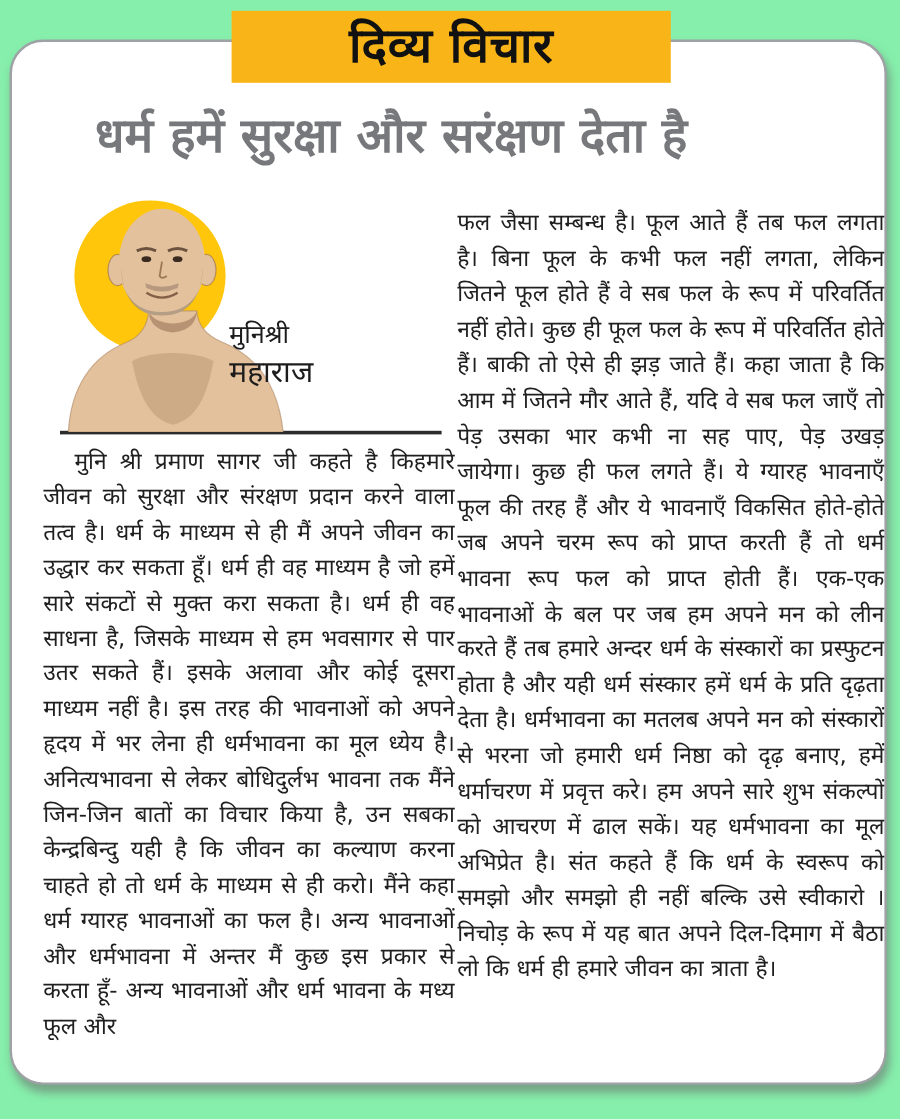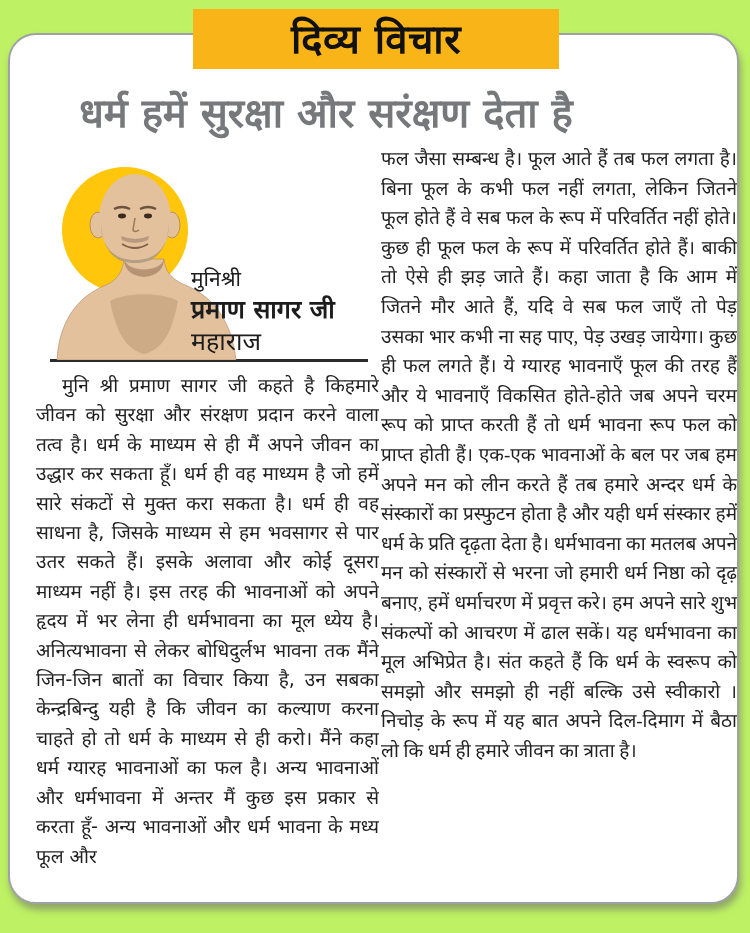--- a/index.html
+++ b/index.html
@@ -3,21 +3,21 @@
 <meta charset="utf-8">
 <title>दिव्य विचार</title>
 <style>
   * { margin:0; padding:0; box-sizing:border-box; }
   html,body { background:#ffffff; }
   body { font-family:"DejaVu Sans", sans-serif; }
 
   .page {
     position:relative;
     width:750px; height:933px;
-    background:#bef264;
+    background:#86efac;
     overflow:hidden;
   }
 
   .frame {
     position:absolute;
     left:8px; top:33px;
     width:731px; height:871px;
     border:2px solid #9EA2A5;
     border-radius:28px;
     background:#ffffff;
@@ -83,24 +83,23 @@
     overflow:hidden;
     z-index:2;
   }
   .col-left {
     left:36px; top:371px;
     width:343px; height:532px;
     line-height:29.4px;
     text-indent:26px;
   }
   .col-right {
-    left:381px; top:144px;
+    left:381px; top:172px;
     width:356px; height:746px;
     line-height:29.6px;
-    font-family:Liberation Serif, serif;
   }
 </style>
 </head>
 <body>
 
 <div class="page">
 
   <div class="frame"></div>
 
   <div class="banner">
@@ -136,21 +135,20 @@
       <path d="M83,55 L81,67 Q83,70 87,67" stroke="rgba(140,100,70,0.8)" stroke-width="1.5" fill="none"></path>
 
       <path d="M69,73 Q83,79 97,73 L96,77 Q83,83 70,77 Z" fill="rgba(110,90,80,0.38)"></path>
 
       <path d="M70,81 Q83,89 96,81" stroke="rgba(115,78,58,0.85)" stroke-width="2" fill="none"></path>
     </svg>
   </div>
 
   <div class="byline">
     <div class="byline-prefix">मुनिश्री</div>
-    <div class="byline-name">प्रमाण सागर जी</div>
     <div class="byline-suffix">महाराज</div>
   </div>
 
   <div class="rule"></div>
 
   <div class="col col-left">मुनि श्री प्रमाण सागर जी कहते है किहमारे जीवन को सुरक्षा और संरक्षण प्रदान करने वाला तत्व है। धर्म के माध्यम से ही मैं अपने जीवन का उद्धार कर सकता हूँ। धर्म ही वह माध्यम है जो हमें सारे संकटों से मुक्त करा सकता है। धर्म ही वह साधना है, जिसके माध्यम से हम भवसागर से पार उतर सकते हैं। इसके अलावा और कोई दूसरा माध्यम नहीं है। इस तरह की भावनाओं को अपने हृदय में भर लेना ही धर्मभावना का मूल ध्येय है। अनित्यभावना से लेकर बोधिदुर्लभ भावना तक मैंने जिन-जिन बातों का विचार किया है, उन सबका केन्द्रबिन्दु यही है कि जीवन का कल्याण करना चाहते हो तो धर्म के माध्यम से ही करो। मैंने कहा धर्म ग्यारह भावनाओं का फल है। अन्य भावनाओं और धर्मभावना में अन्तर मैं कुछ इस प्रकार से करता हूँ- अन्य भावनाओं और धर्म भावना के मध्य फूल और</div>
 
   <div class="col col-right">फल जैसा सम्बन्ध है। फूल आते हैं तब फल लगता है। बिना फूल के कभी फल नहीं लगता, लेकिन जितने फूल होते हैं वे सब फल के रूप में परिवर्तित नहीं होते। कुछ ही फूल फल के रूप में परिवर्तित होते हैं। बाकी तो ऐसे ही झड़ जाते हैं। कहा जाता है कि आम में जितने मौर आते हैं, यदि वे सब फल जाएँ तो पेड़ उसका भार कभी ना सह पाए, पेड़ उखड़ जायेगा। कुछ ही फल लगते हैं। ये ग्यारह भावनाएँ फूल की तरह हैं और ये भावनाएँ विकसित होते-होते जब अपने चरम रूप को प्राप्त करती हैं तो धर्म भावना रूप फल को प्राप्त होती हैं। एक-एक भावनाओं के बल पर जब हम अपने मन को लीन करते हैं तब हमारे अन्दर धर्म के संस्कारों का प्रस्फुटन होता है और यही धर्म संस्कार हमें धर्म के प्रति दृढ़ता देता है। धर्मभावना का मतलब अपने मन को संस्कारों से भरना जो हमारी धर्म निष्ठा को दृढ़ बनाए, हमें धर्माचरण में प्रवृत्त करे। हम अपने सारे शुभ संकल्पों को आचरण में ढाल सकें। यह धर्मभावना का मूल अभिप्रेत है। संत कहते हैं कि धर्म के स्वरूप को समझो और समझो ही नहीं बल्कि उसे स्वीकारो । निचोड़ के रूप में यह बात अपने दिल-दिमाग में बैठा लो कि धर्म ही हमारे जीवन का त्राता है।</div>
 
 </div>

